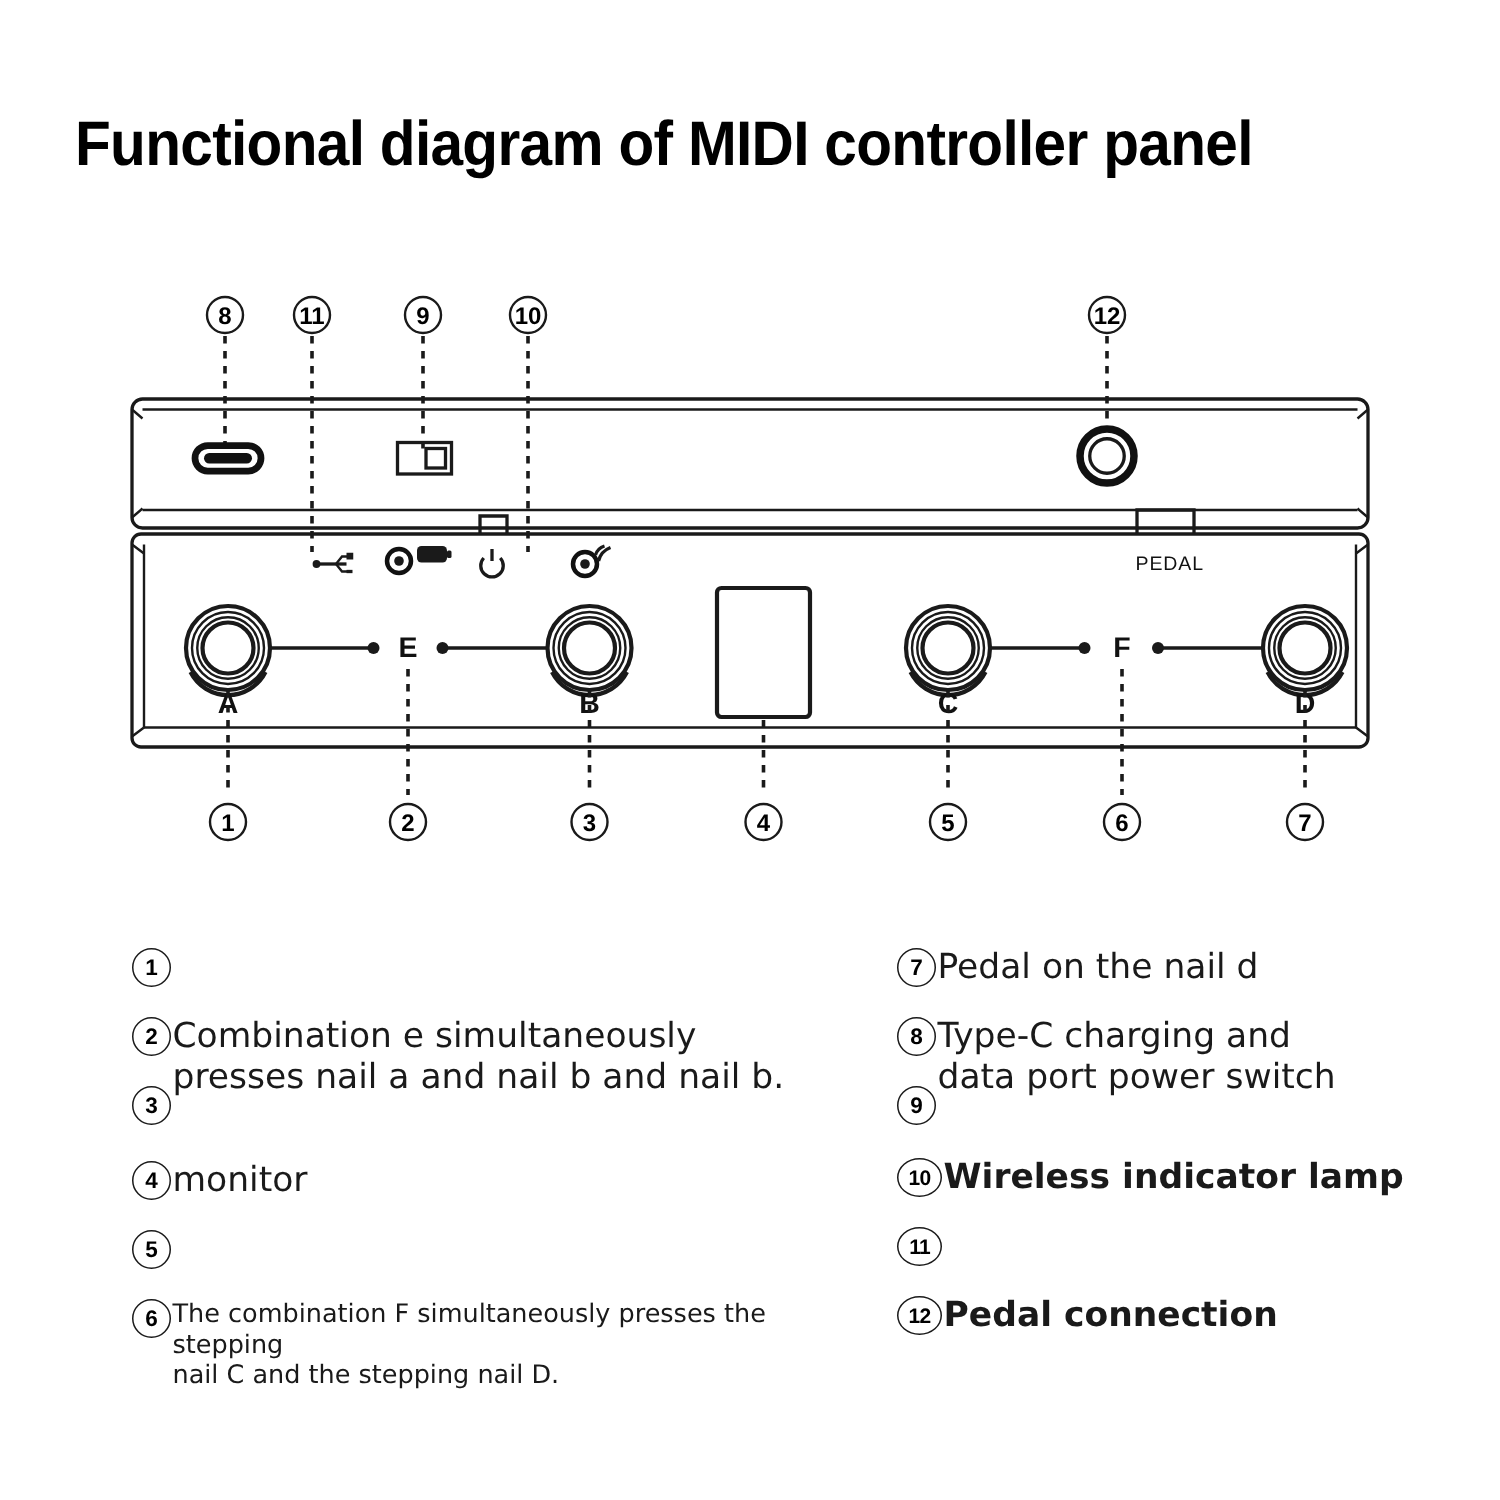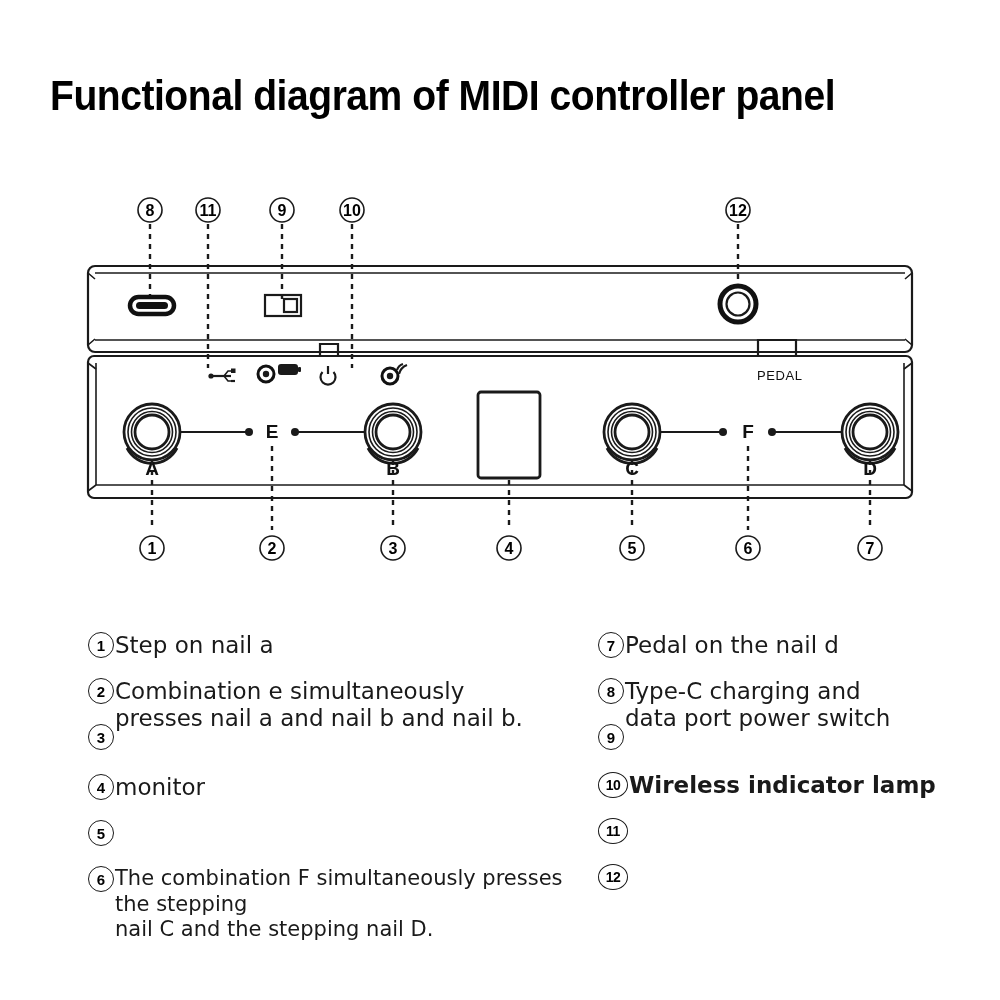--- a/index.html
+++ b/index.html
@@ -60,21 +60,21 @@
   }
   .num.wide{width:30px;height:26px;border-radius:50%;font-size:14px;letter-spacing:-0.5px;}
   .leg-text{
     font-size:23px;
     line-height:1.18;
     color:#1a1a1a;
     font-family:"DejaVu Sans", sans-serif;
     white-space:pre-line;
     margin-left:1px;
   }
-  .leg-text.small{font-size:21px;line-height:1.22;}
+  .leg-text.small{font-size:17px;line-height:1.22;}
   .leg-text.gap{font-weight:bold;}
 </style>
 </head>
 <body>
 
 <div class="page">
 
   <div class="title">Functional diagram of MIDI controller panel</div>
 
   <svg class="diagram" viewBox="0 0 1000 420">
@@ -287,21 +287,20 @@
       <text class="ctxt" x="870" y="374">7</text>
     </g>
   </svg>
 
   <div class="legend">
 
     <div class="leg-col left">
 
       <div class="leg-row" style="top:20px;left:0;">
         <div class="num">1</div>
-        <div class="leg-text">Step on nail a</div>
       </div>
 
       <div class="leg-row" style="top:66px;left:0;">
         <div class="num">2</div>
         <div class="leg-text">Combination e simultaneously
 presses nail a and nail b and nail b.</div>
       </div>
 
       <div class="leg-row" style="top:112px;left:0;">
         <div class="num">3</div>
@@ -346,17 +345,18 @@
         <div class="num wide">10</div>
         <div class="leg-text gap">Wireless indicator lamp</div>
       </div>
 
       <div class="leg-row" style="top:206px;left:0;">
         <div class="num wide">11</div>
       </div>
 
       <div class="leg-row" style="top:252px;left:0;">
         <div class="num wide">12</div>
+        <div class="leg-text gap">Pedal connection</div>
       </div>
     </div>
   </div>
 
 </div>
 
 </body></html>

